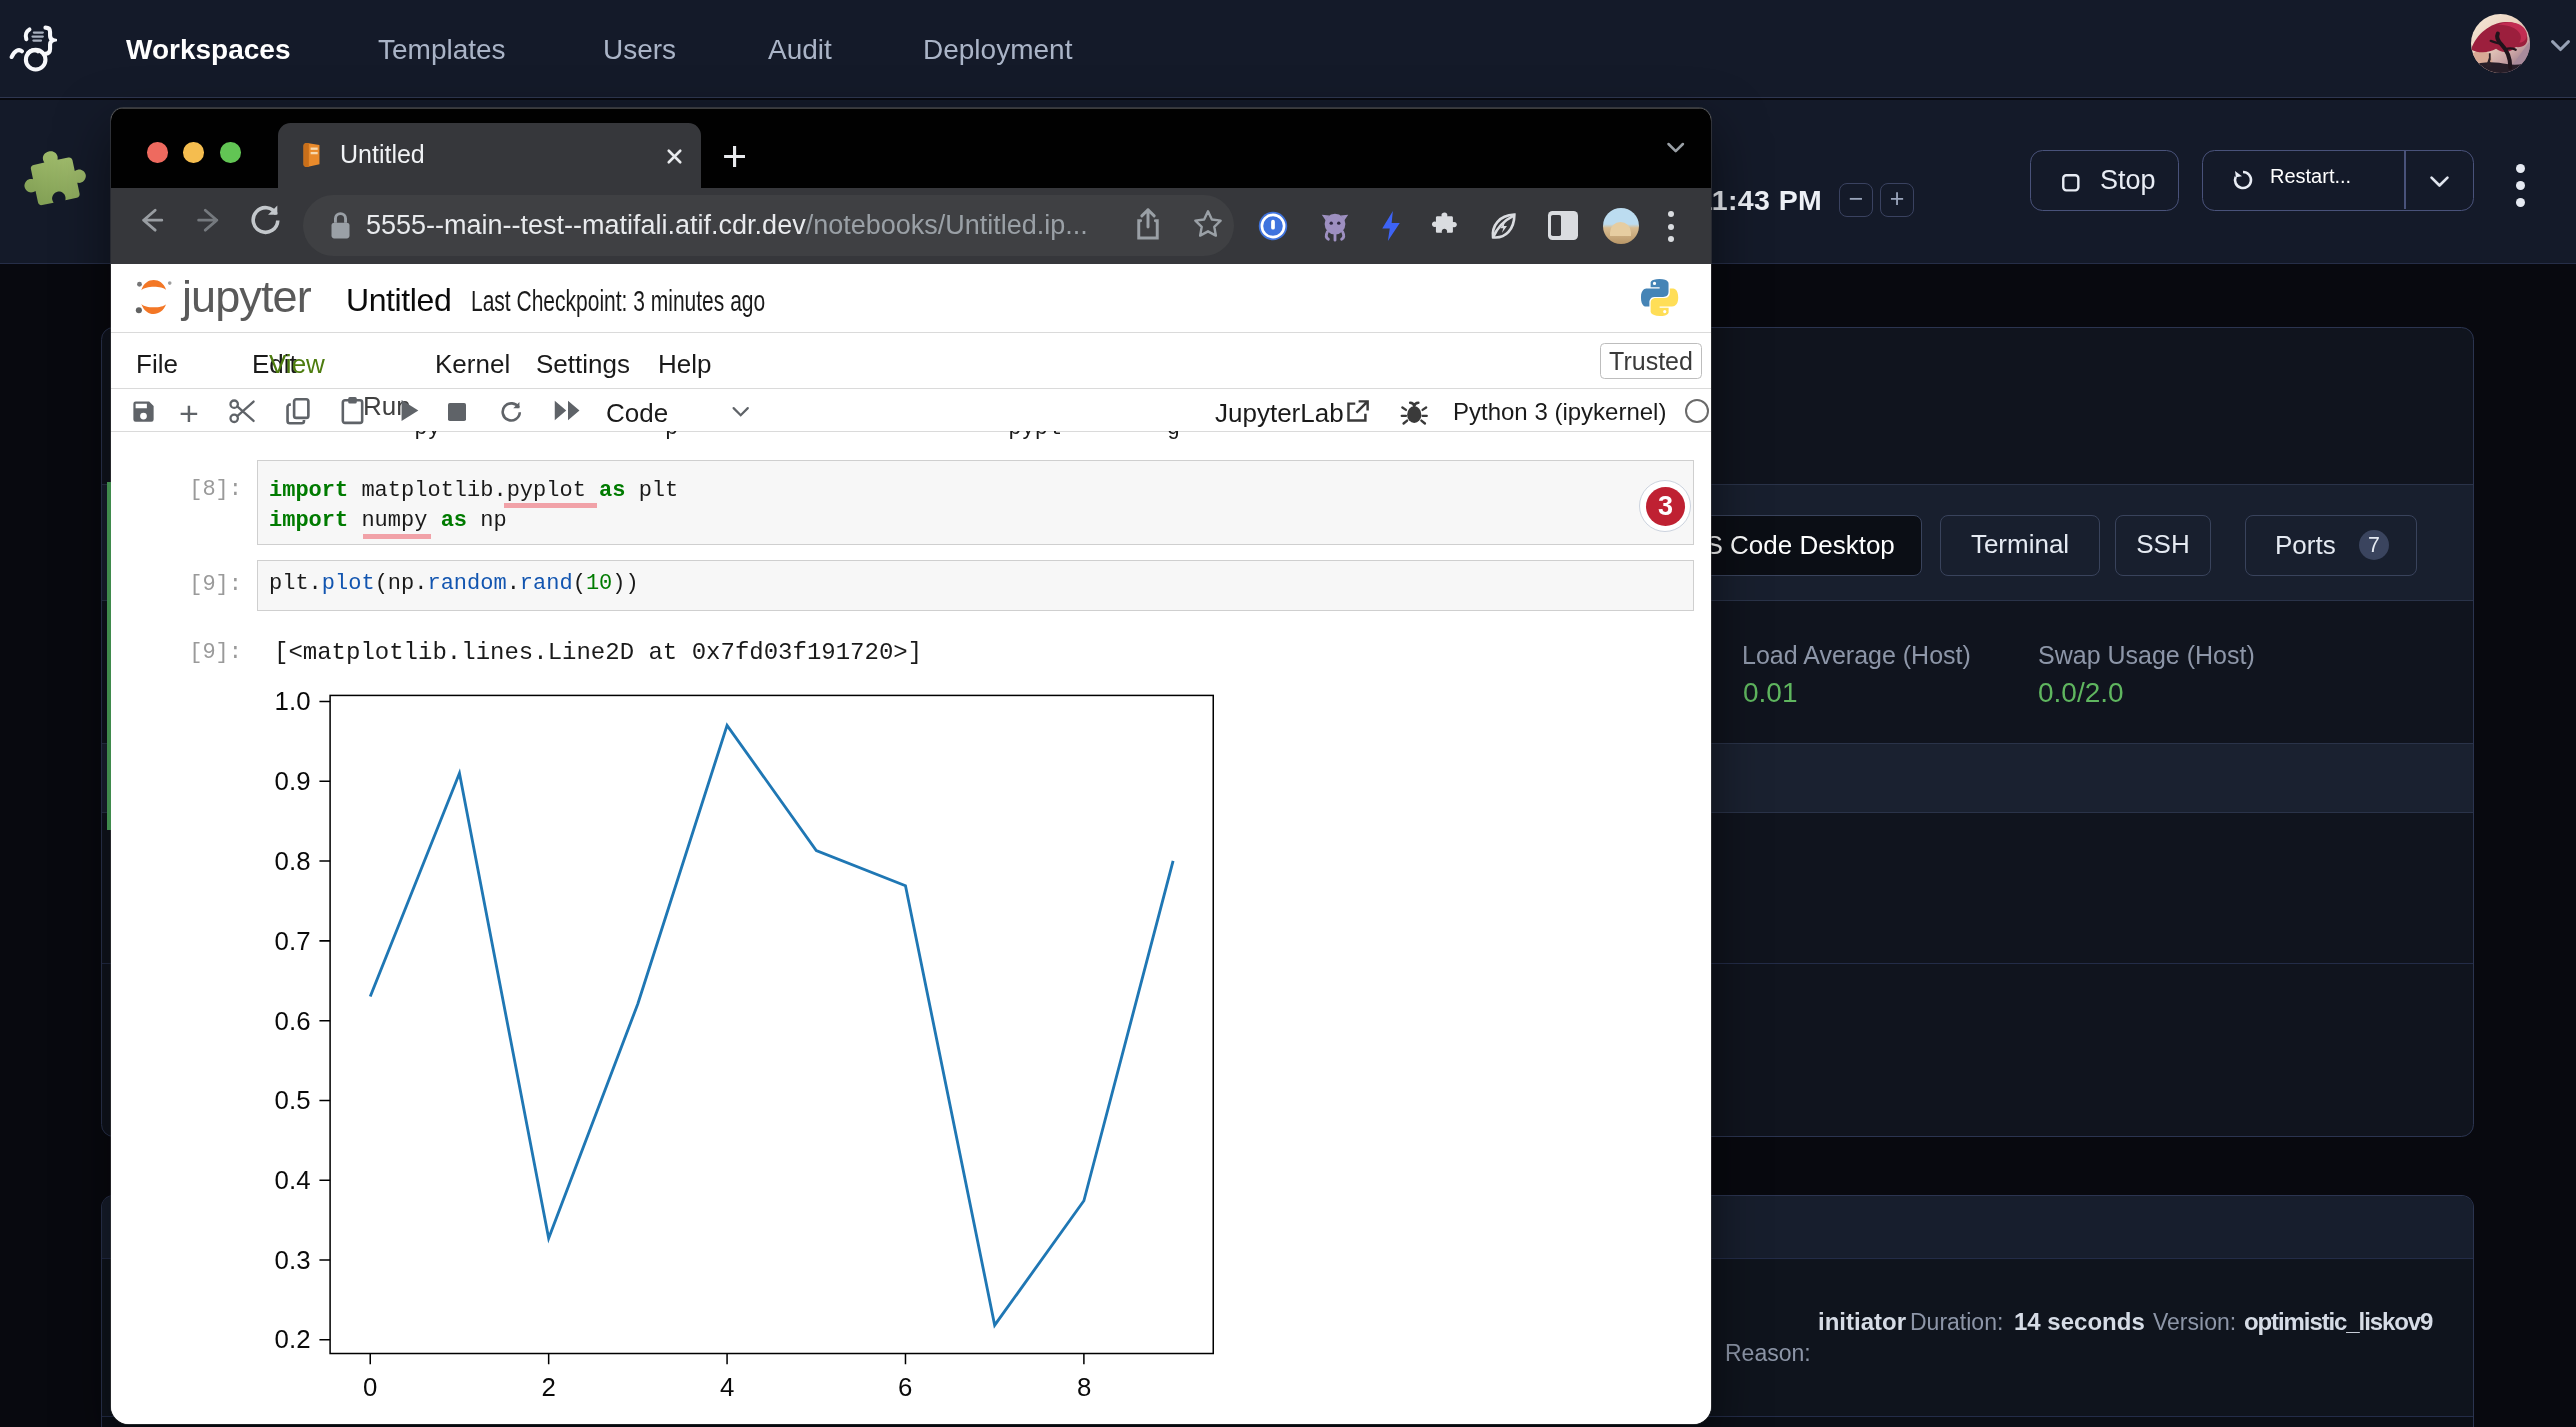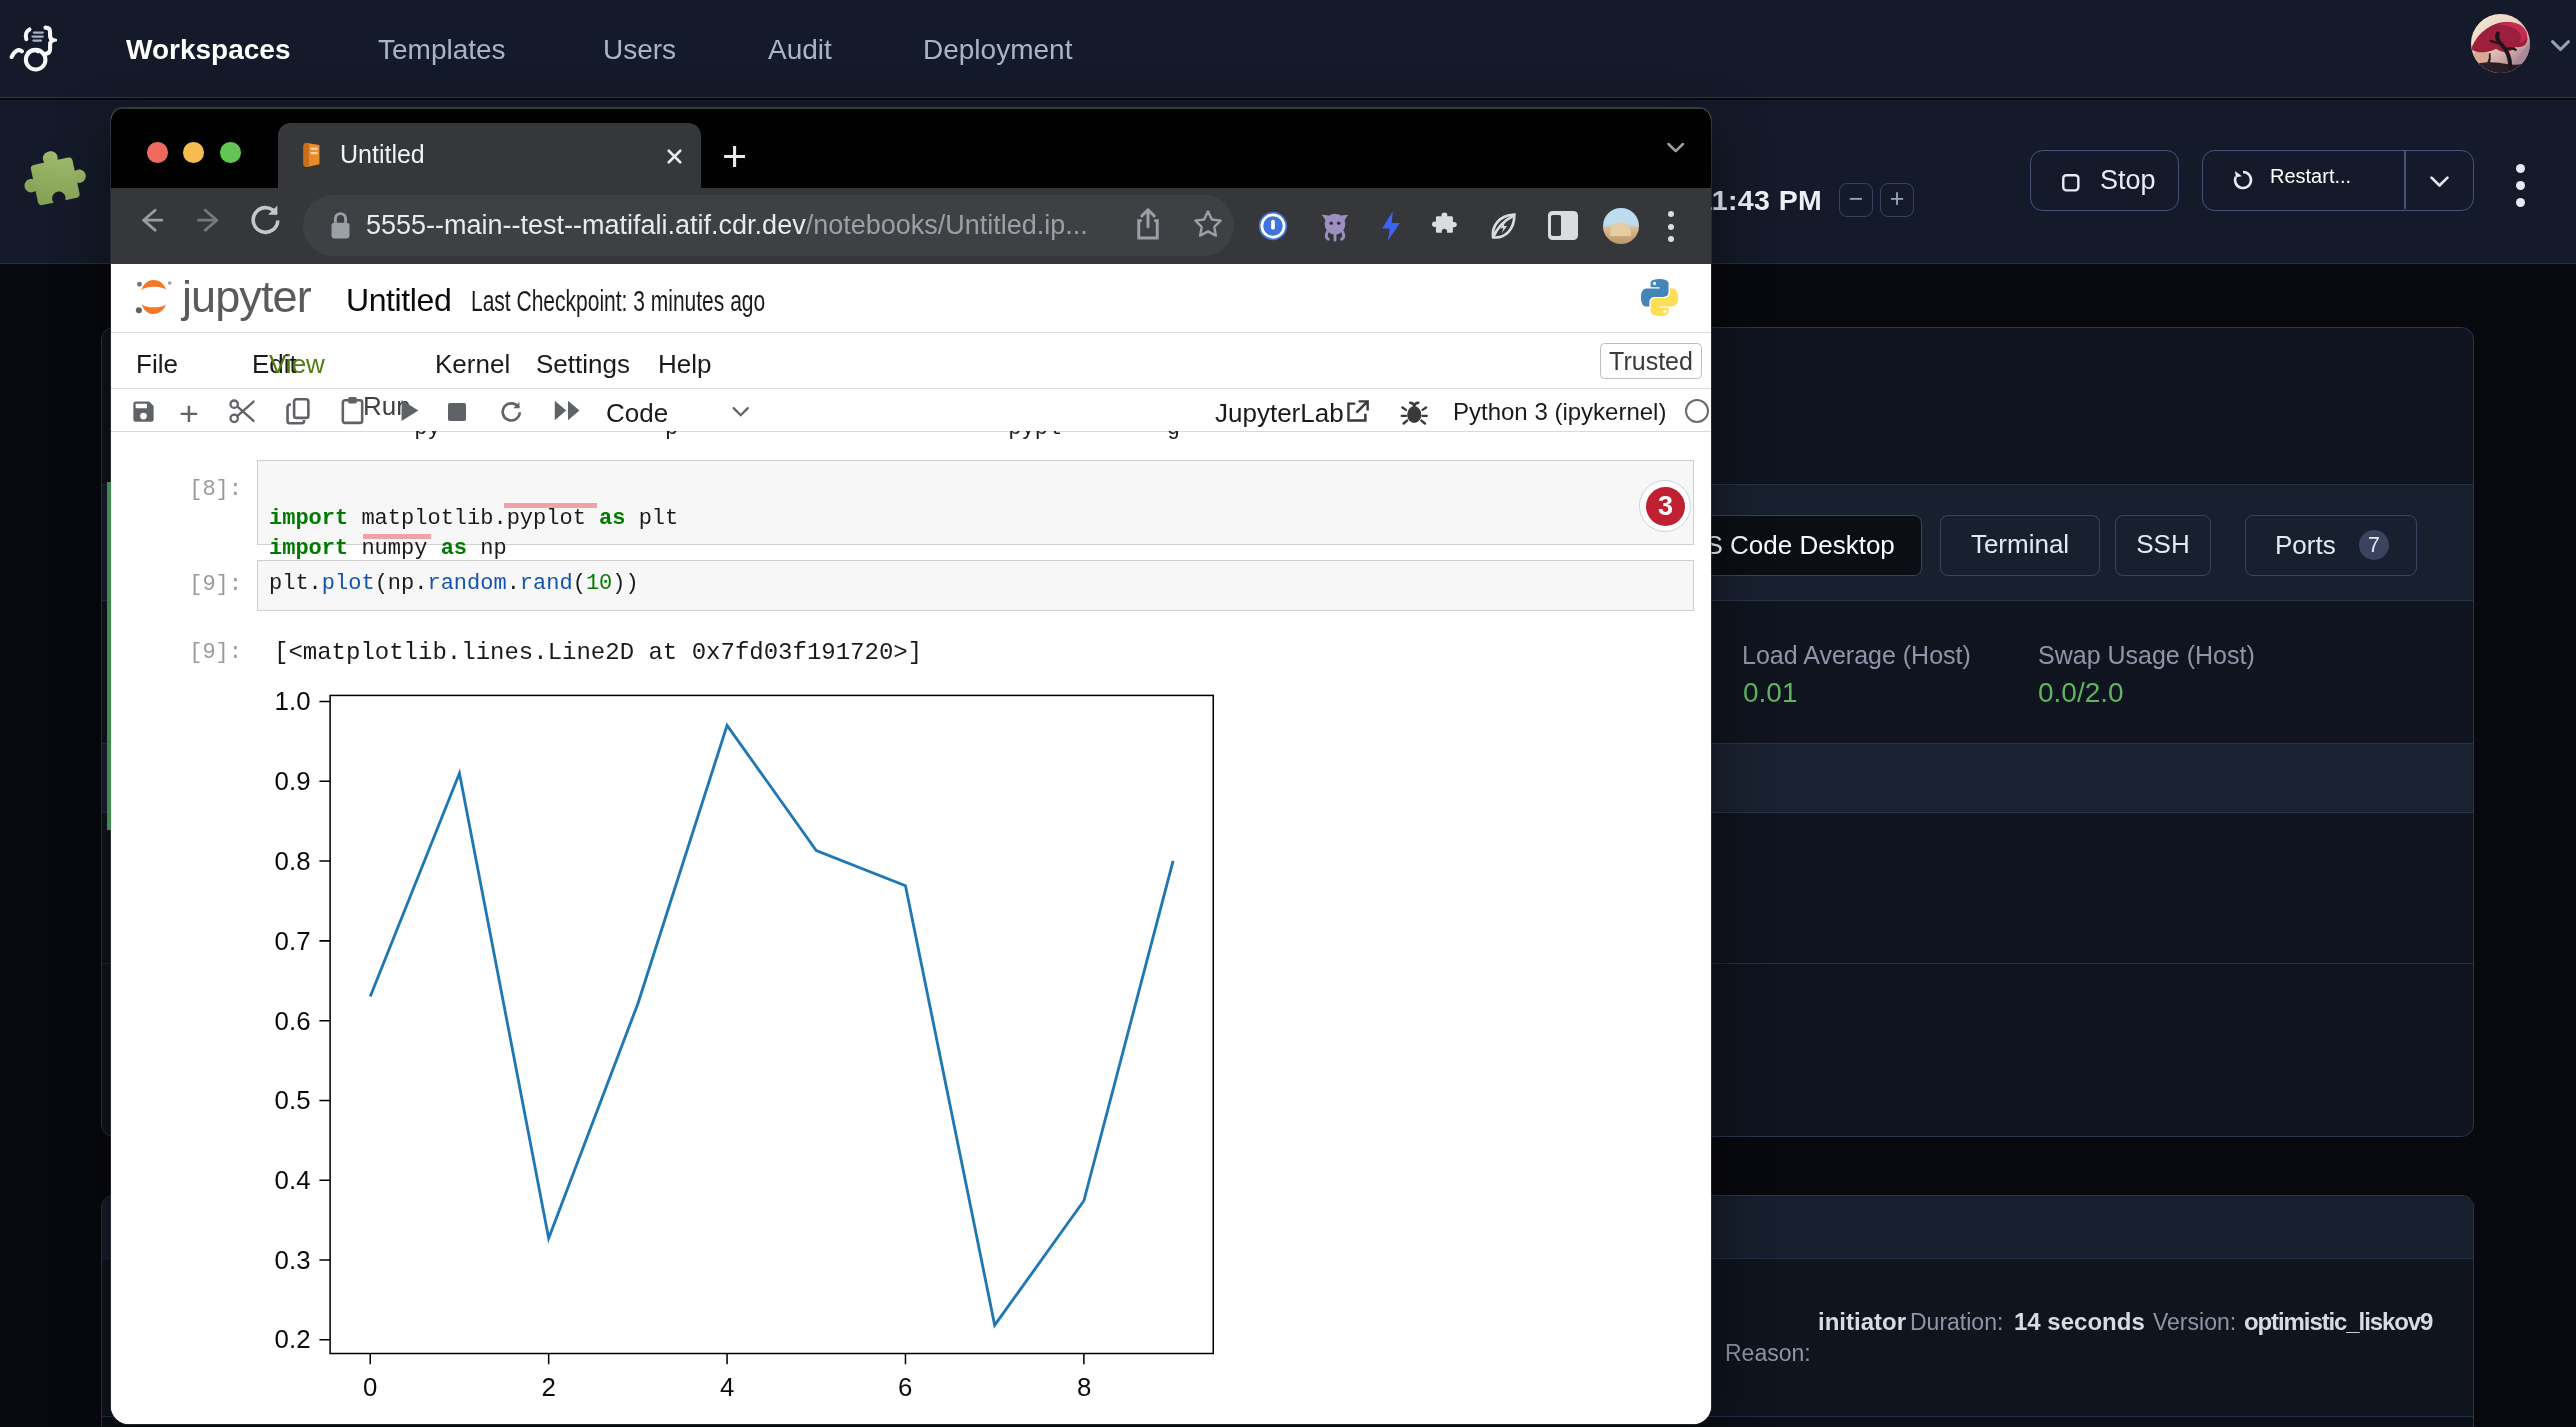--- a/index.html
+++ b/index.html
@@ -288,21 +288,21 @@
         </svg>
       <div class="abs" style="left:1342px;top:134px;font-size:24px;color:#1a1a1a;white-space:nowrap;">Python 3 (ipykernel)</div>
       <div class="abs" style="left:1574px;top:135px;width:24px;height:24px;border:2.7px solid #6a6a6a;border-radius:50%;"></div>
 
       <div class="abs" style="left:0;top:167px;width:1600px;height:16px;overflow:hidden;">
         <div class="abs" style="left:158px;top:-15px;font-family:'Liberation Mono',monospace;font-size:22px;color:#1a1a1a;white-space:pre;">           py                 p                         pypl        g</div>
       </div>
 
       <div class="abs" style="left:146px;top:196px;width:1437px;height:85px;background:#f7f7f7;border:0.9px solid #cfcfcf;"></div>
       <div class="abs" style="left:36px;top:213px;width:95px;text-align:right;font-family:'Liberation Mono',monospace;font-size:22px;color:#9a9a9a;">[8]:</div>
-      <div class="abs" style="left:158px;top:212px;font-family:'Liberation Mono',monospace;font-size:22px;line-height:30px;color:#1a1a1a;white-space:pre;margin-top:28px;"><b style="color:#007b00;">import</b> matplotlib.pyplot <b style="color:#007b00;">as</b> plt
+      <div class="abs" style="left:158px;top:212px;font-family:'Liberation Mono',monospace;font-size:22px;line-height:30px;color:#1a1a1a;white-space:pre;"><b style="color:#007b00;">import</b> matplotlib.pyplot <b style="color:#007b00;">as</b> plt
 <b style="color:#007b00;">import</b> numpy <b style="color:#007b00;">as</b> np</div>
       <div class="abs" style="left:393px;top:239px;width:93px;height:4.5px;background:#f1a2a8;"></div>
       <div class="abs" style="left:252px;top:270px;width:68px;height:4.5px;background:#f1a2a8;"></div>
       <div class="abs" style="left:1528px;top:216px;width:52px;height:52px;border-radius:50%;background:#ffffff;border:1.8px solid #ccd3de;"></div>
       <div class="abs" style="left:1535px;top:223px;width:39px;height:39px;border-radius:50%;background:#bf2132;color:#fff;font-size:27px;font-weight:700;text-align:center;line-height:39px;">3</div>
 
       <div class="abs" style="left:146px;top:296px;width:1437px;height:51px;background:#f7f7f7;border:0.9px solid #cfcfcf;"></div>
       <div class="abs" style="left:36px;top:308px;width:95px;text-align:right;font-family:'Liberation Mono',monospace;font-size:22px;color:#9a9a9a;">[9]:</div>
       <div class="abs" style="left:158px;top:307px;font-family:'Liberation Mono',monospace;font-size:22px;color:#1a1a1a;white-space:pre;">plt.<span style="color:#1255b0;">plot</span>(np.<span style="color:#1255b0;">random</span>.<span style="color:#1255b0;">rand</span>(<span style="color:#007b00;">10</span>))</div>
 

